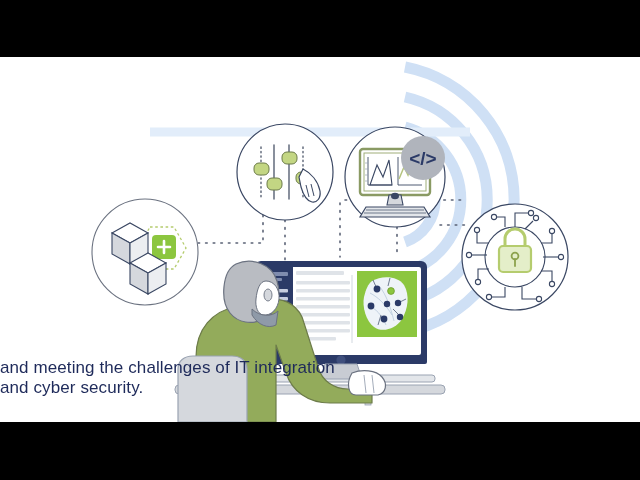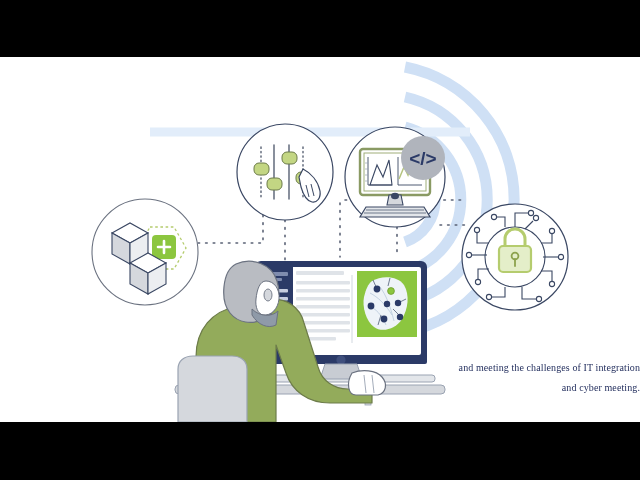--- a/index.html
+++ b/index.html
@@ -3,22 +3,22 @@
 <meta charset="utf-8">
 <style>
   html,body{margin:0;padding:0;background:#000;}
   body{width:640px;height:480px;overflow:hidden;
        font-family:"Liberation Sans",sans-serif;}
   #frame{position:relative;width:640px;height:480px;background:#000;}
   #letterbox-top{position:absolute;left:0;top:0;width:640px;height:57px;background:#000;}
   #letterbox-bottom{position:absolute;left:0;top:422px;width:640px;height:58px;background:#000;}
   #stage{position:absolute;left:0;top:57px;width:640px;height:365px;background:#ffffff;overflow:hidden;}
   #art{position:absolute;left:0;top:0;width:640px;height:365px;}
-  #caption{position:absolute;left:0;top:301px;width:640px;text-align:right;
-           color:#1e2a5a;font-size:10px;line-height:20px;letter-spacing:.1px;font-family:Liberation Serif, serif;}
+  #caption{position:absolute;left:0;top:301px;width:640px;text-align:left;
+           color:#1e2a5a;font-size:17px;line-height:20px;letter-spacing:.1px;}
   #caption div{white-space:nowrap;}
 </style>
 </head>
 <body>
 
 <div id="frame">
 
   <div id="letterbox-top"></div>
   <div id="letterbox-bottom"></div>
 
@@ -258,17 +258,17 @@
         </g>
 
         <path d="M178 312 C178 304 184 299 193 299 L232 299
                  C241 299 247 304 247 312 L247 365 L178 365 Z" fill="#d5d8dd" stroke="#9aa3b2" stroke-width="1.2"></path>
       </g>
 
     </svg>
 
     <div id="caption">
       <div>and meeting the challenges of IT integration</div>
-      <div>and cyber meeting.</div>
+      <div>and cyber security.</div>
     </div>
 
   </div>
 </div>
 
 </body></html>

